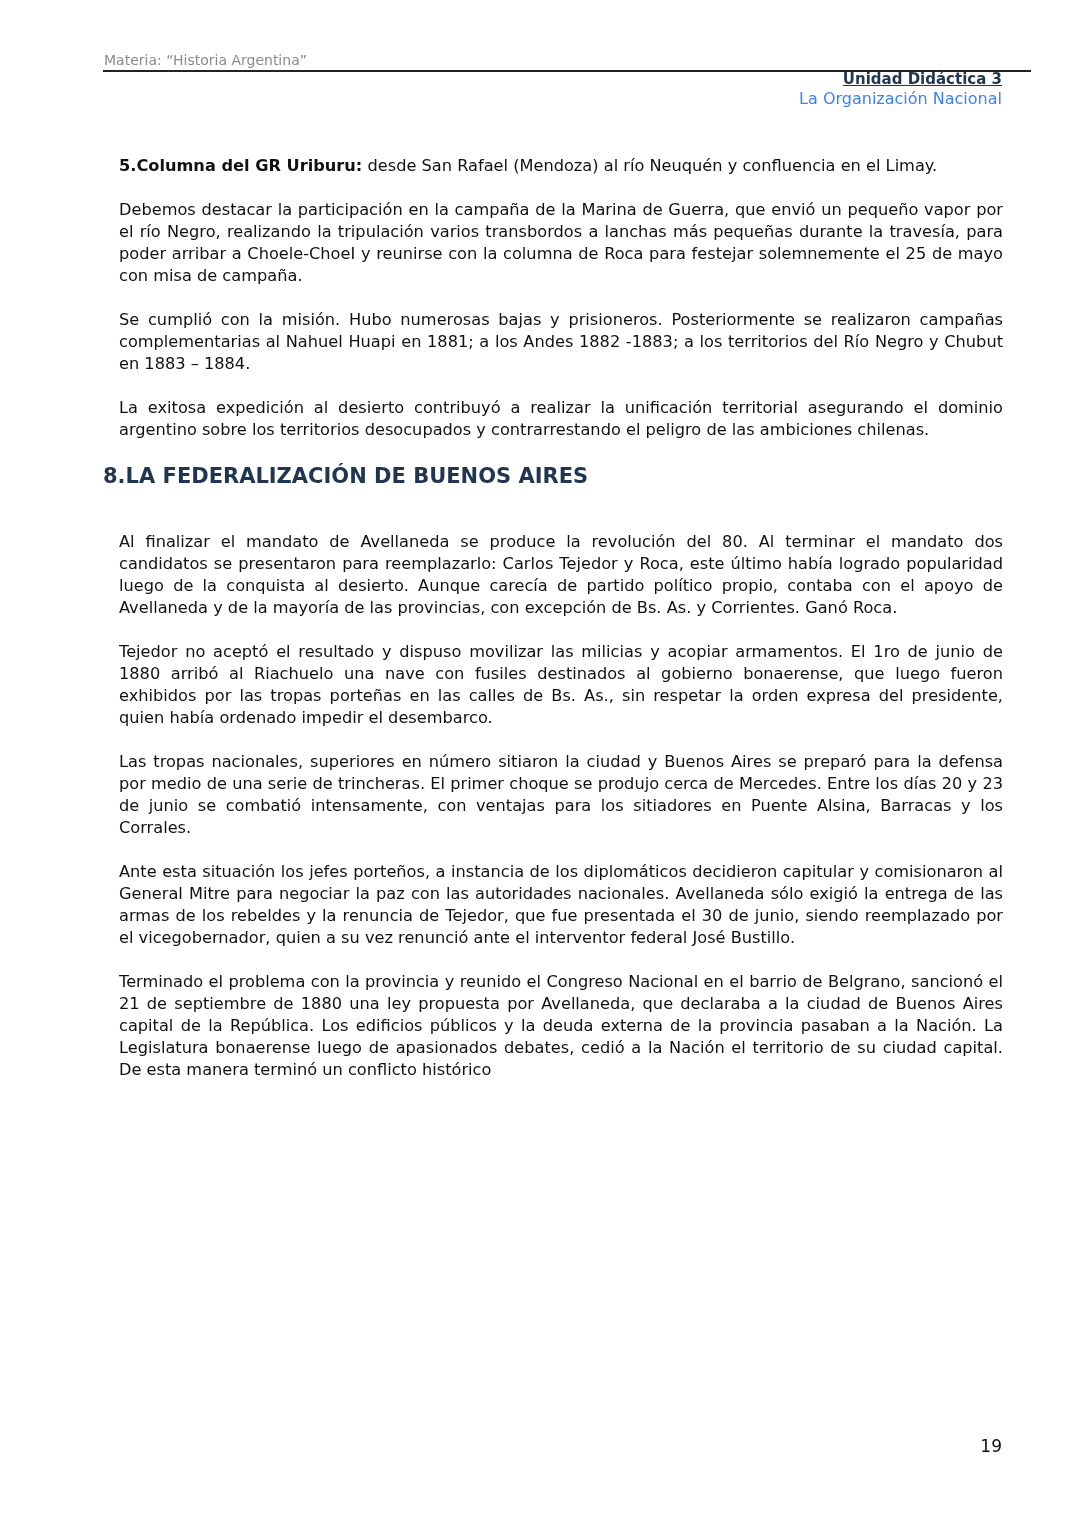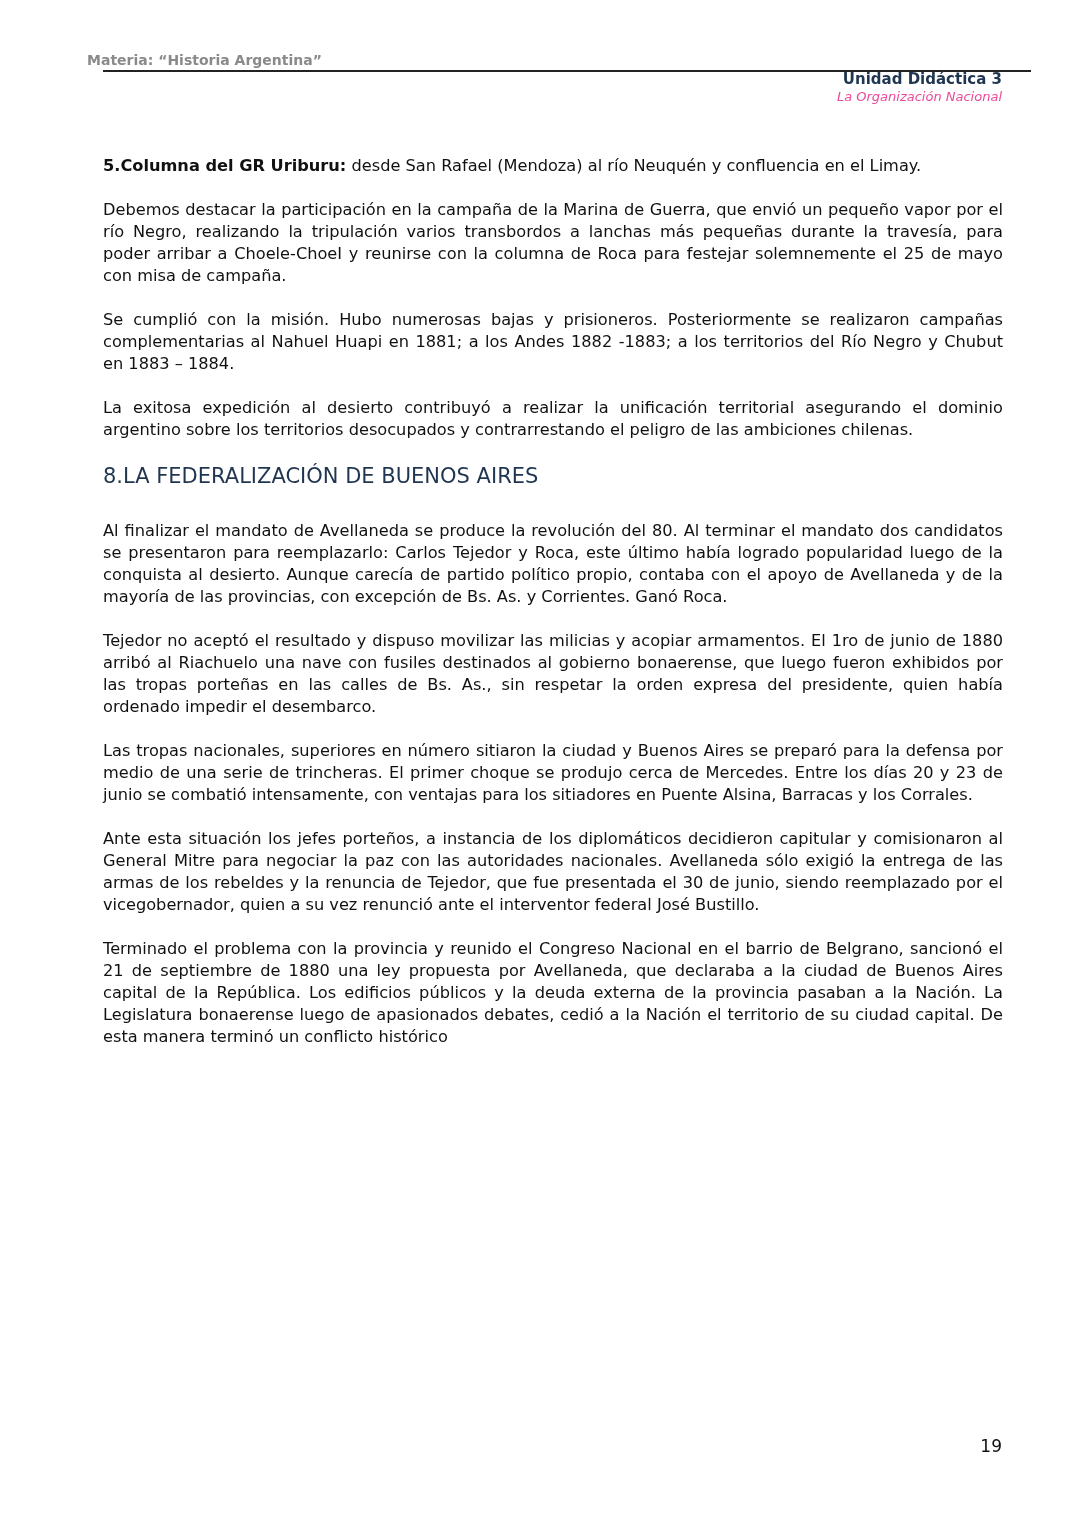--- a/index.html
+++ b/index.html
@@ -1,25 +1,25 @@
 <!DOCTYPE html>
 <html><head>
   <meta charset="utf-8">
   <style>
     html, body { margin: 0; padding: 0; background: #ffffff; }
     body { width: 1080px; height: 1527px; position: relative; overflow: hidden;
       font-family: "DejaVu Sans", sans-serif; color: #111; }
-    .hdr-left { position: absolute; left: 87px; top: 52px; font-size: 14px; font-weight: bold; color: #8a8a8a; text-align: right; }
+    .hdr-left { position: absolute; left: 104px; top: 52px; font-size: 14px; font-weight: normal; color: #8a8a8a; text-align: right; }
     .hdr-line { position: absolute; left: 103px; top: 70px; width: 928px; height: 2px; background: #222; }
-    .hdr-unit { position: absolute; right: 78px; top: 70px; font-size: 15px; font-weight: bold; color: #1f3550; }
-    .hdr-sub { position: absolute; right: 78px; top: 89px; font-size: 13px; font-style: italic; color: #ec4899; }
+    .hdr-unit { position: absolute; right: 78px; top: 70px; font-size: 15px; font-weight: bold; color: #1f3550; text-decoration: underline; }
+    .hdr-sub { position: absolute; right: 78px; top: 89px; font-size: 16px; color: #3b82f6; }
     .content { position: absolute; left: 103px; top: 155px; width: 900px; font-size: 16.2px; line-height: 22px; }
-    .content p { margin: 0 0 22px 0; text-align: justify; }
+    .content p { margin: 0 0 22px 16px; text-align: justify; }
     .content b { font-weight: bold; }
-    h2 { margin: 0 0 31px 0; font-size: 21px; font-weight: normal; color: #1f3550; line-height: 26px; }
+    h2 { margin: 0 0 42px 0; font-size: 21px; font-weight: bold; color: #1f3550; line-height: 26px; }
     .pagenum { position: absolute; right: 78px; top: 1436px; font-size: 17px; text-align: center; }
   </style>
 </head>
 <body>
 
 <div>
   <div class="hdr-left">Materia: “Historia Argentina”</div>
   <div class="hdr-line"></div>
   <div class="hdr-unit">Unidad Didáctica 3</div>
   <div class="hdr-sub">La Organización Nacional</div>

